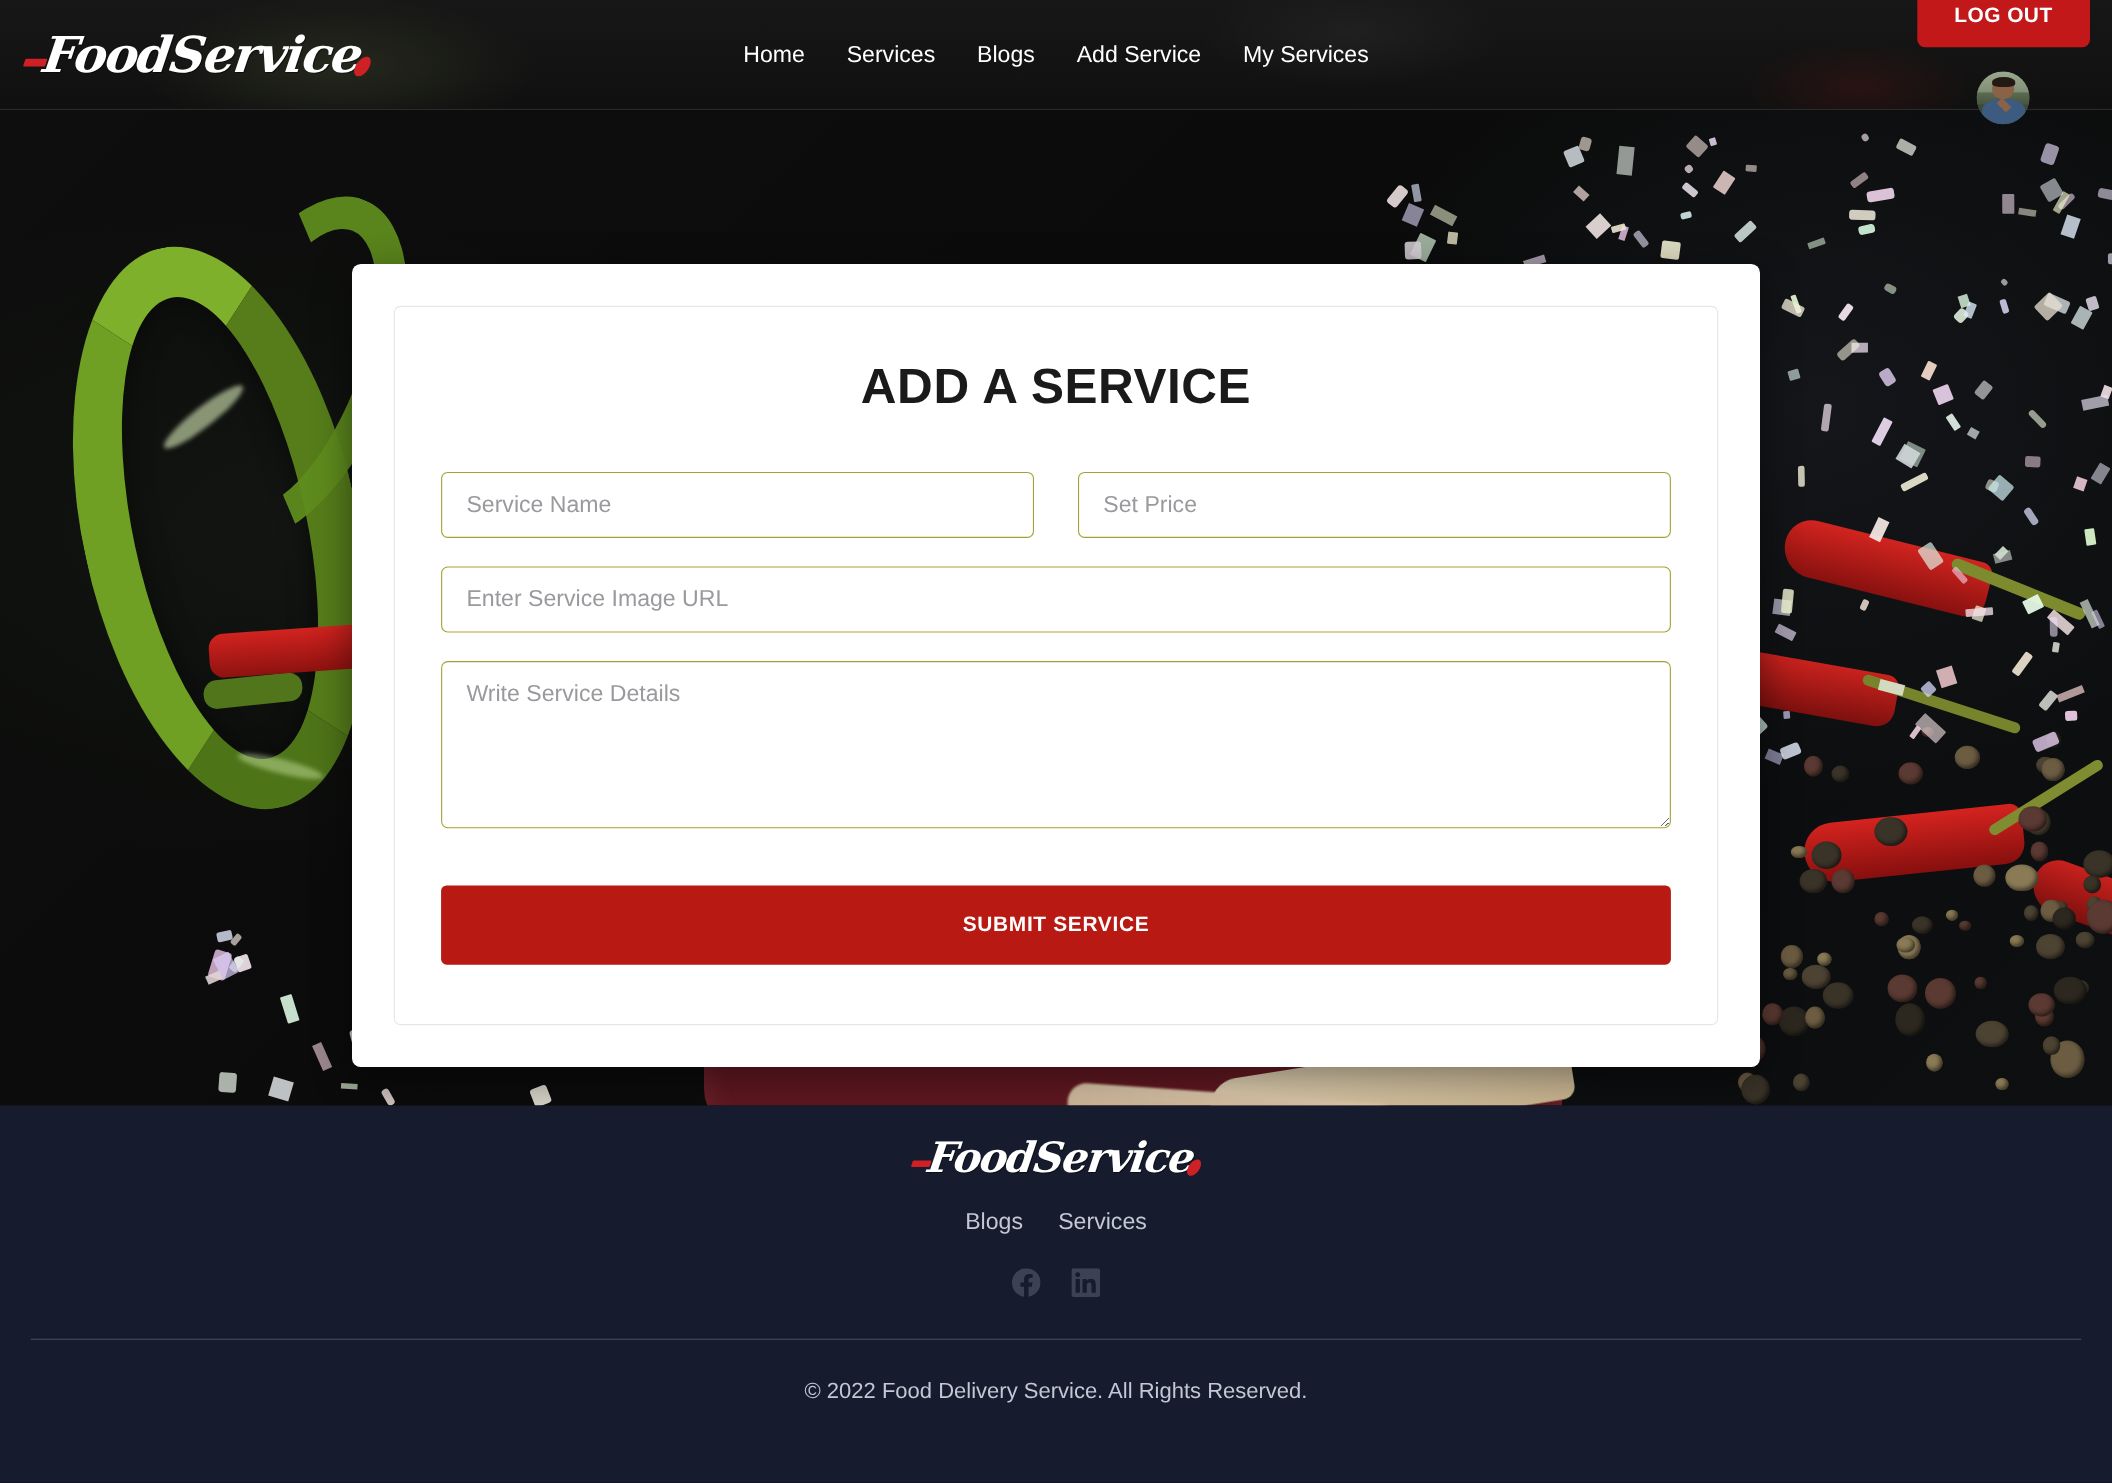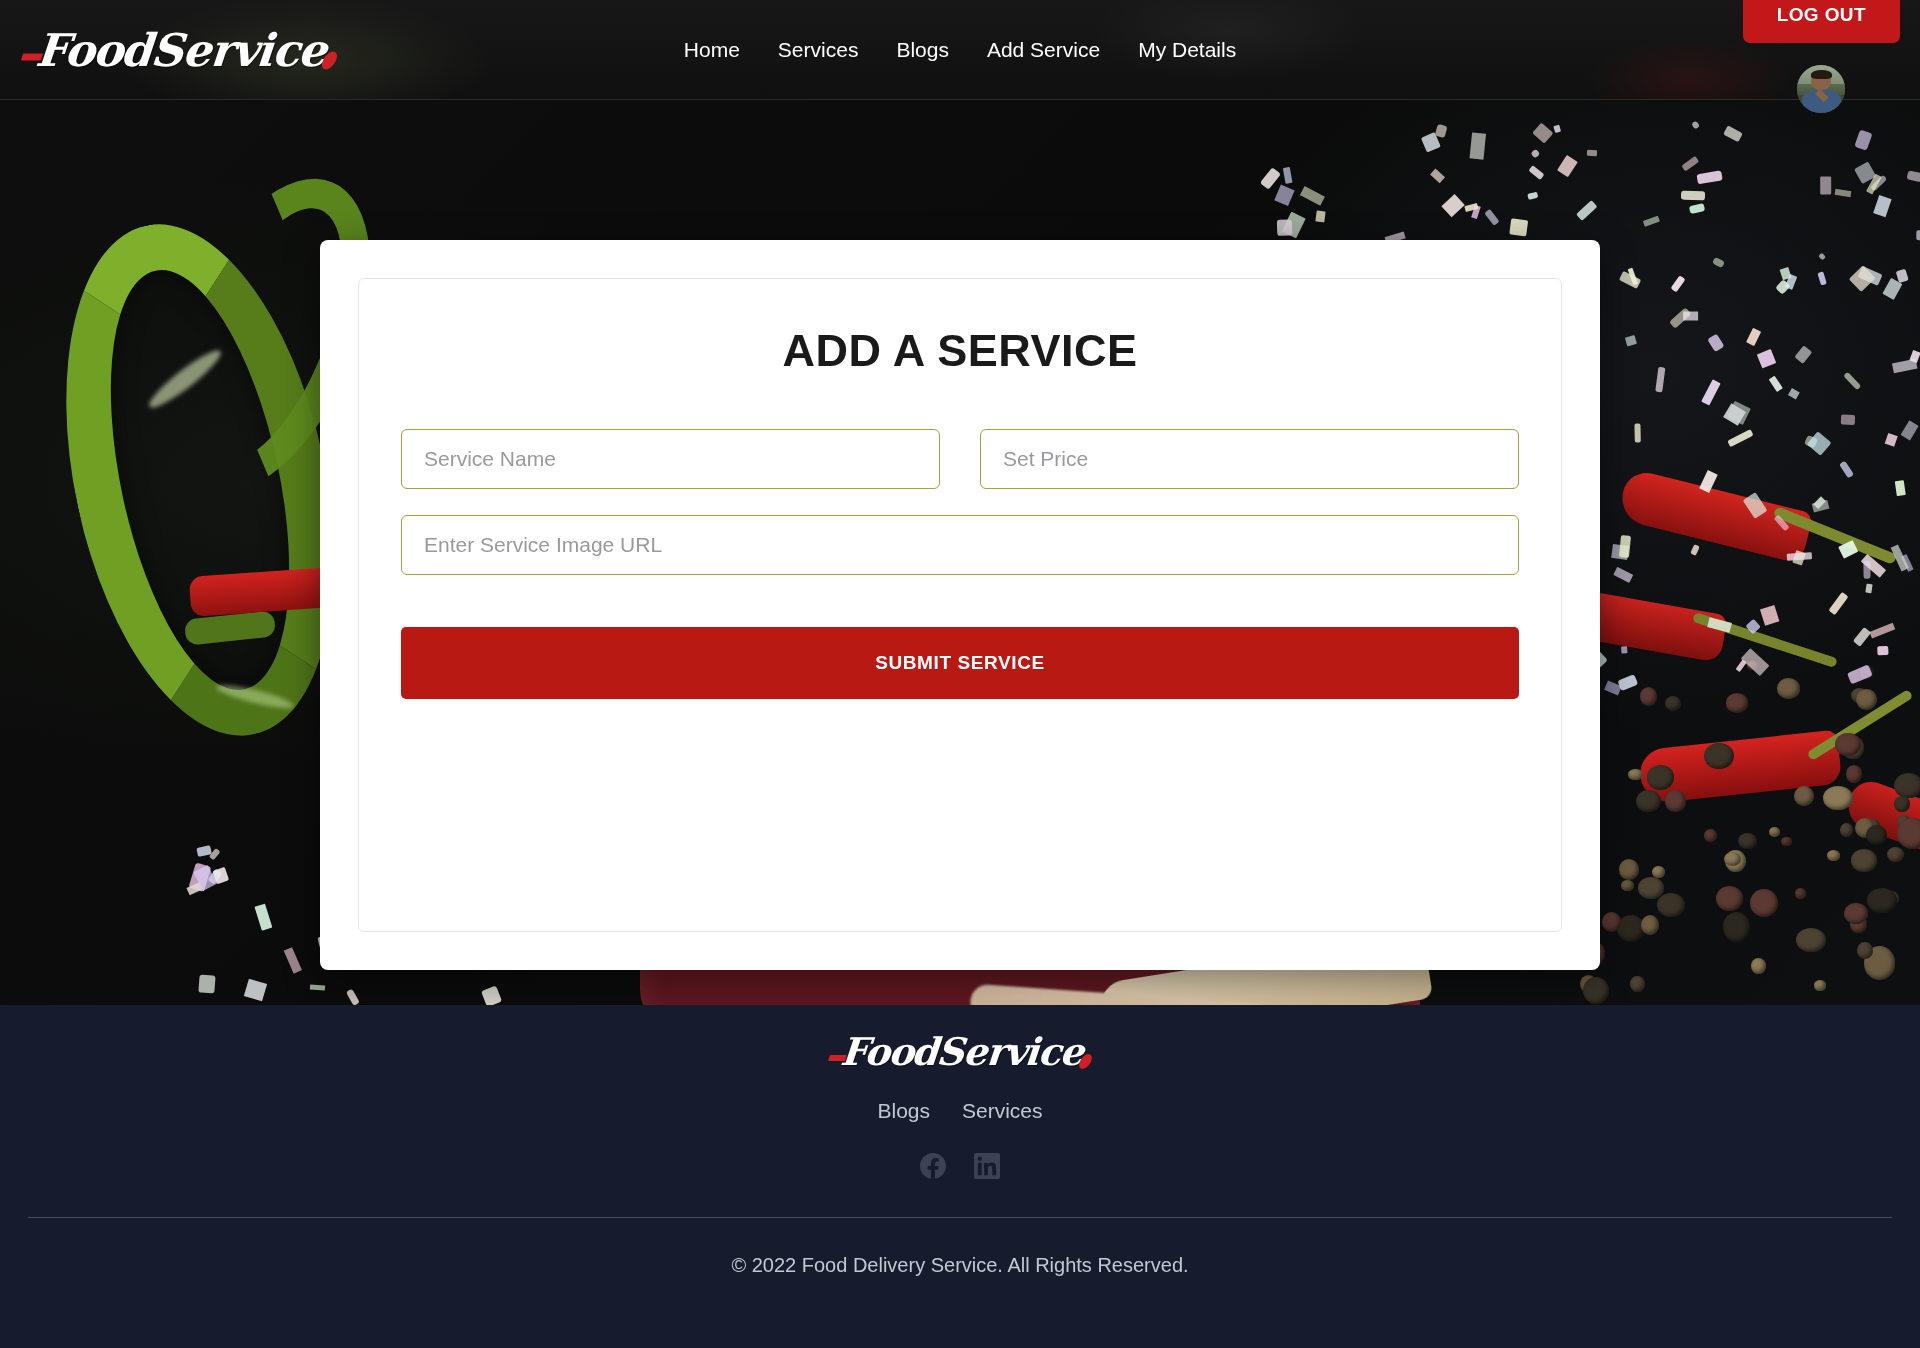--- a/index.html
+++ b/index.html
@@ -286,21 +286,21 @@
       <span class="logo-dash"></span>
       <span class="logo-text">FoodService</span>
       <span class="logo-dot"></span>
     </div>
 
     <nav class="nav">
       <a href="#">Home</a>
       <a href="#">Services</a>
       <a href="#">Blogs</a>
       <a href="#">Add Service</a>
-      <a href="#">My Details</a>
+      <a href="#">My Services</a>
     </nav>
 
     <div class="header-right">
       <button class="logout-btn">LOG OUT</button>
       <div class="avatar">
         <span class="sky"></span>
         <span class="water"></span>
         <span class="ground"></span>
         <span class="body"></span>
         <span class="head"></span>
@@ -597,20 +597,23 @@
 
         <div class="row">
           <input class="inp" type="text" placeholder="Service Name" style="">
           <input class="inp" type="text" placeholder="Set Price" style="">
         </div>
 
         <div class="row">
           <input class="inp" type="text" placeholder="Enter Service Image URL" style="">
         </div>
 
+        <div class="row">
+          <textarea class="ta" placeholder="Write Service Details" style=""></textarea>
+        </div>
 
         <button class="submit-btn">SUBMIT SERVICE</button>
       </div>
     </div>
   </div>
 
   <div class="footer">
 
     <div class="footer-logo">
       <span class="logo-dash"></span>

